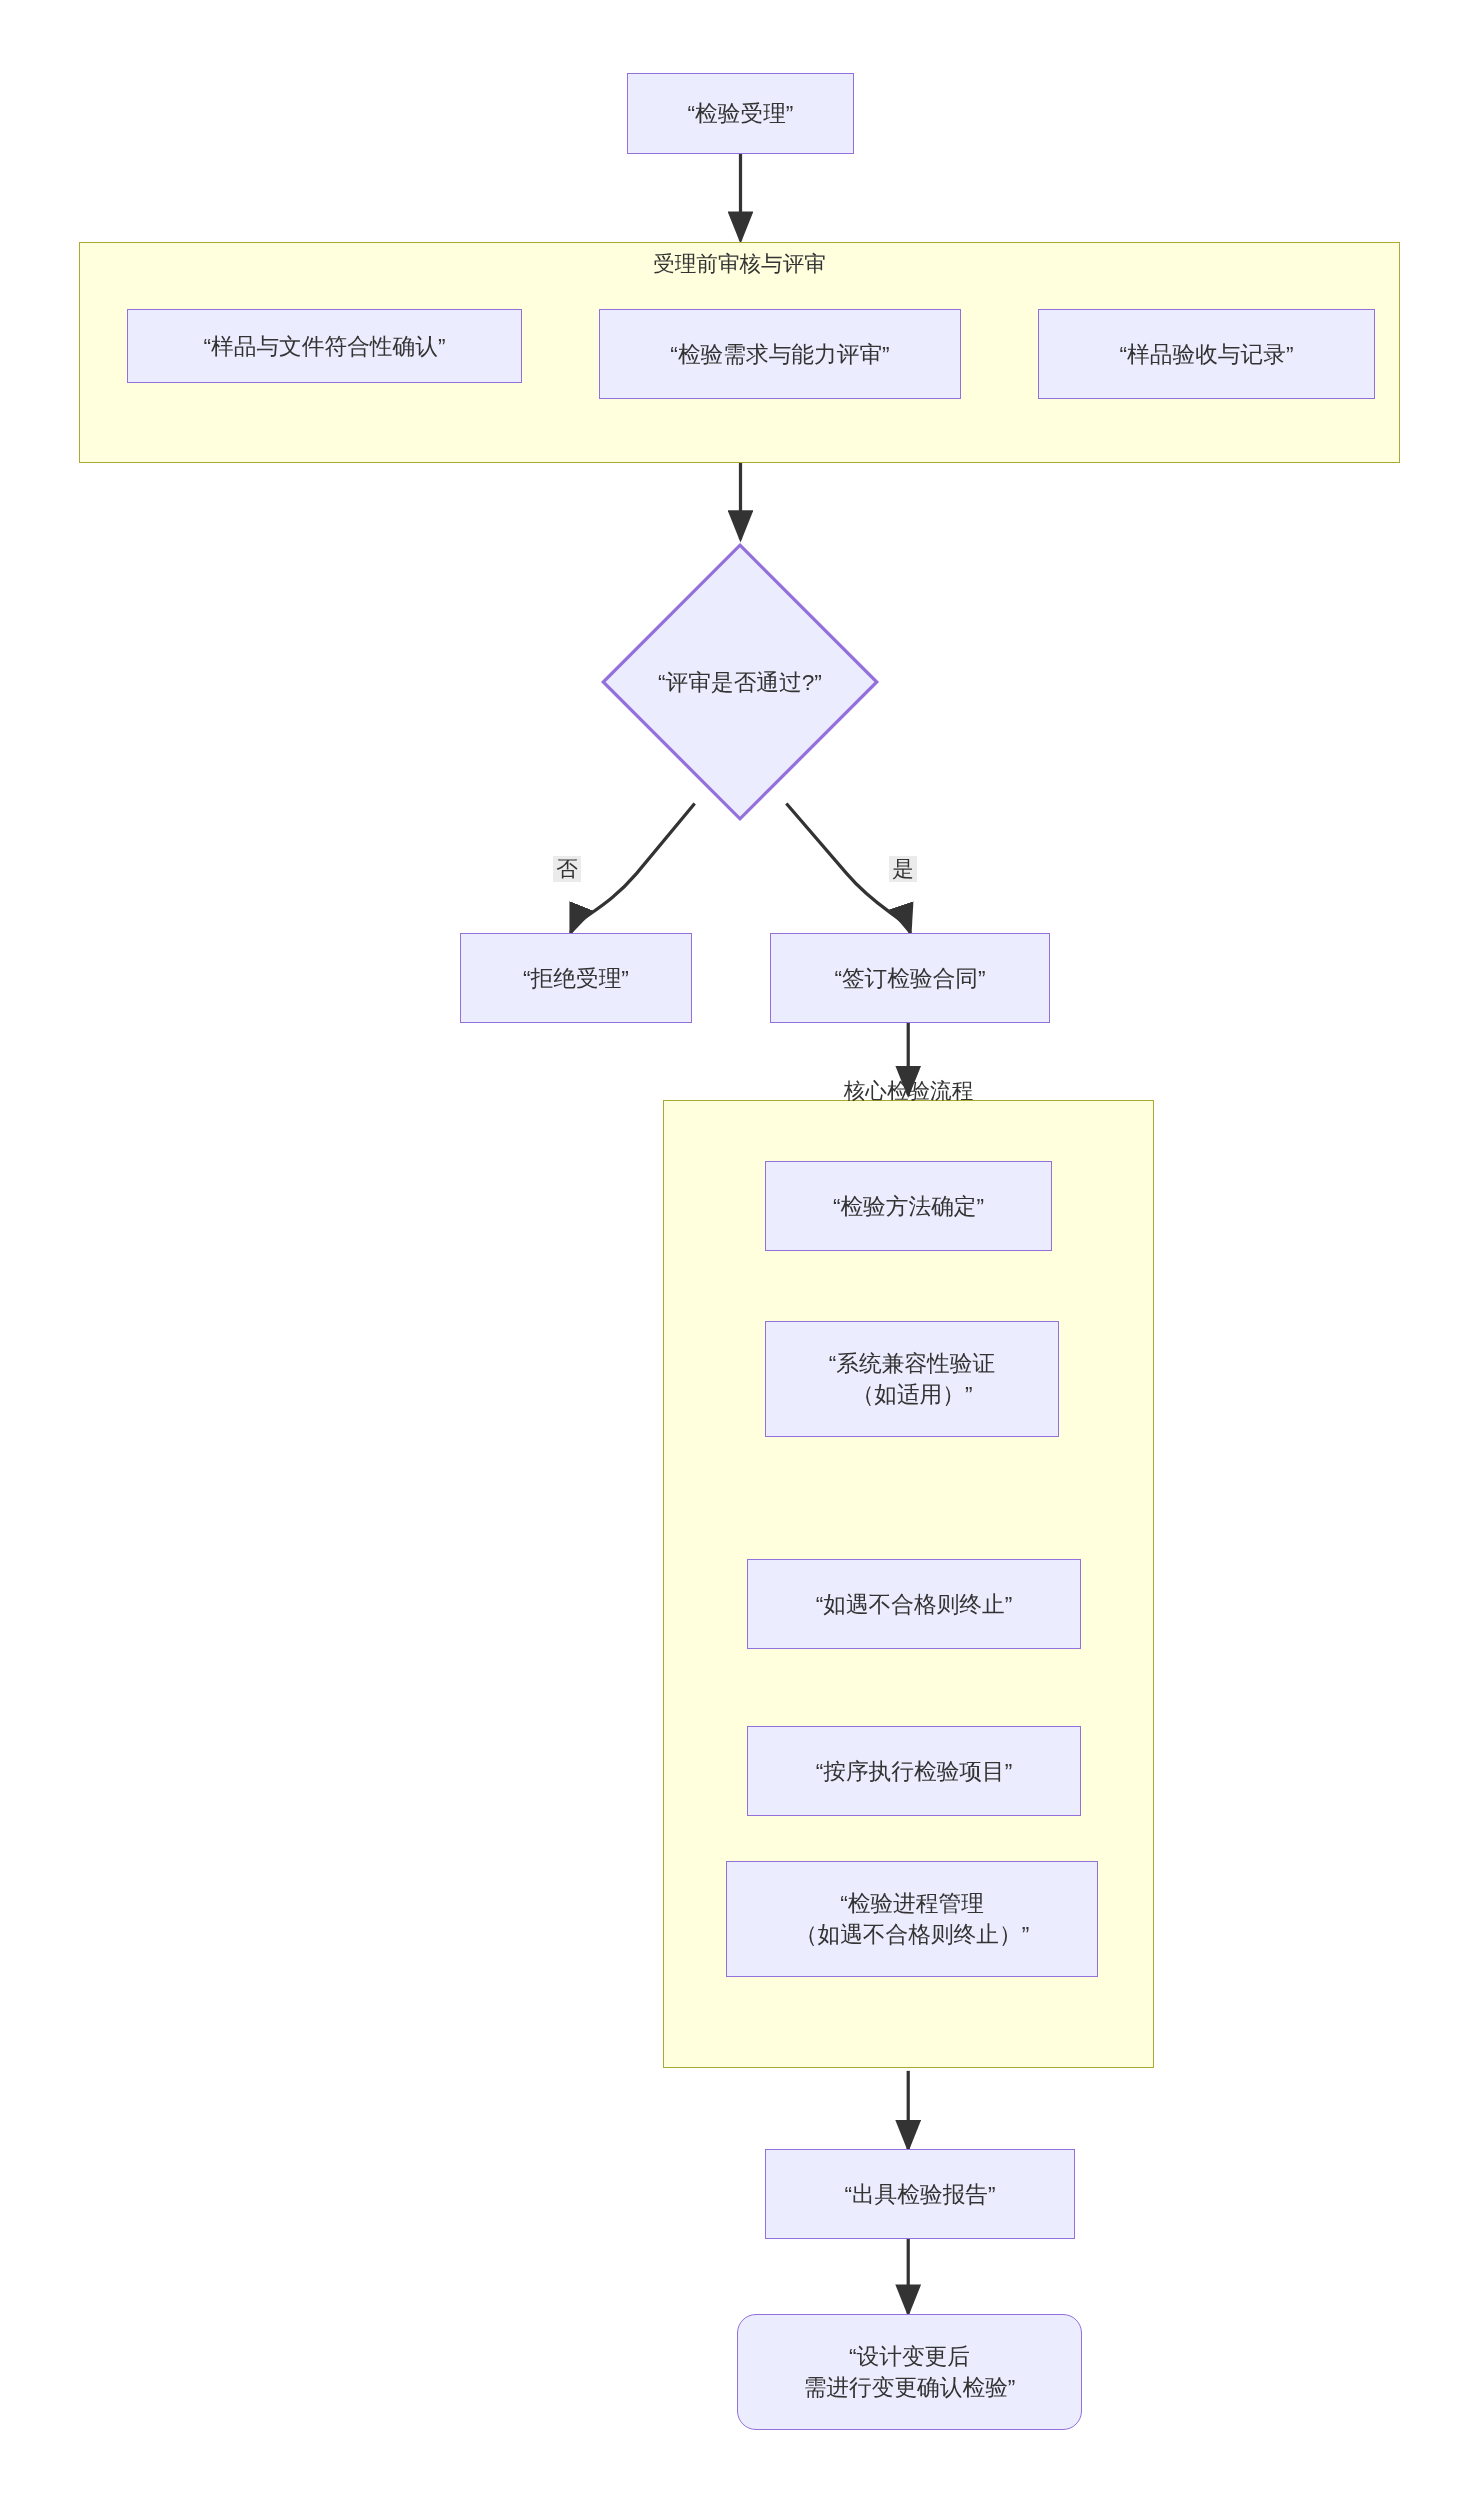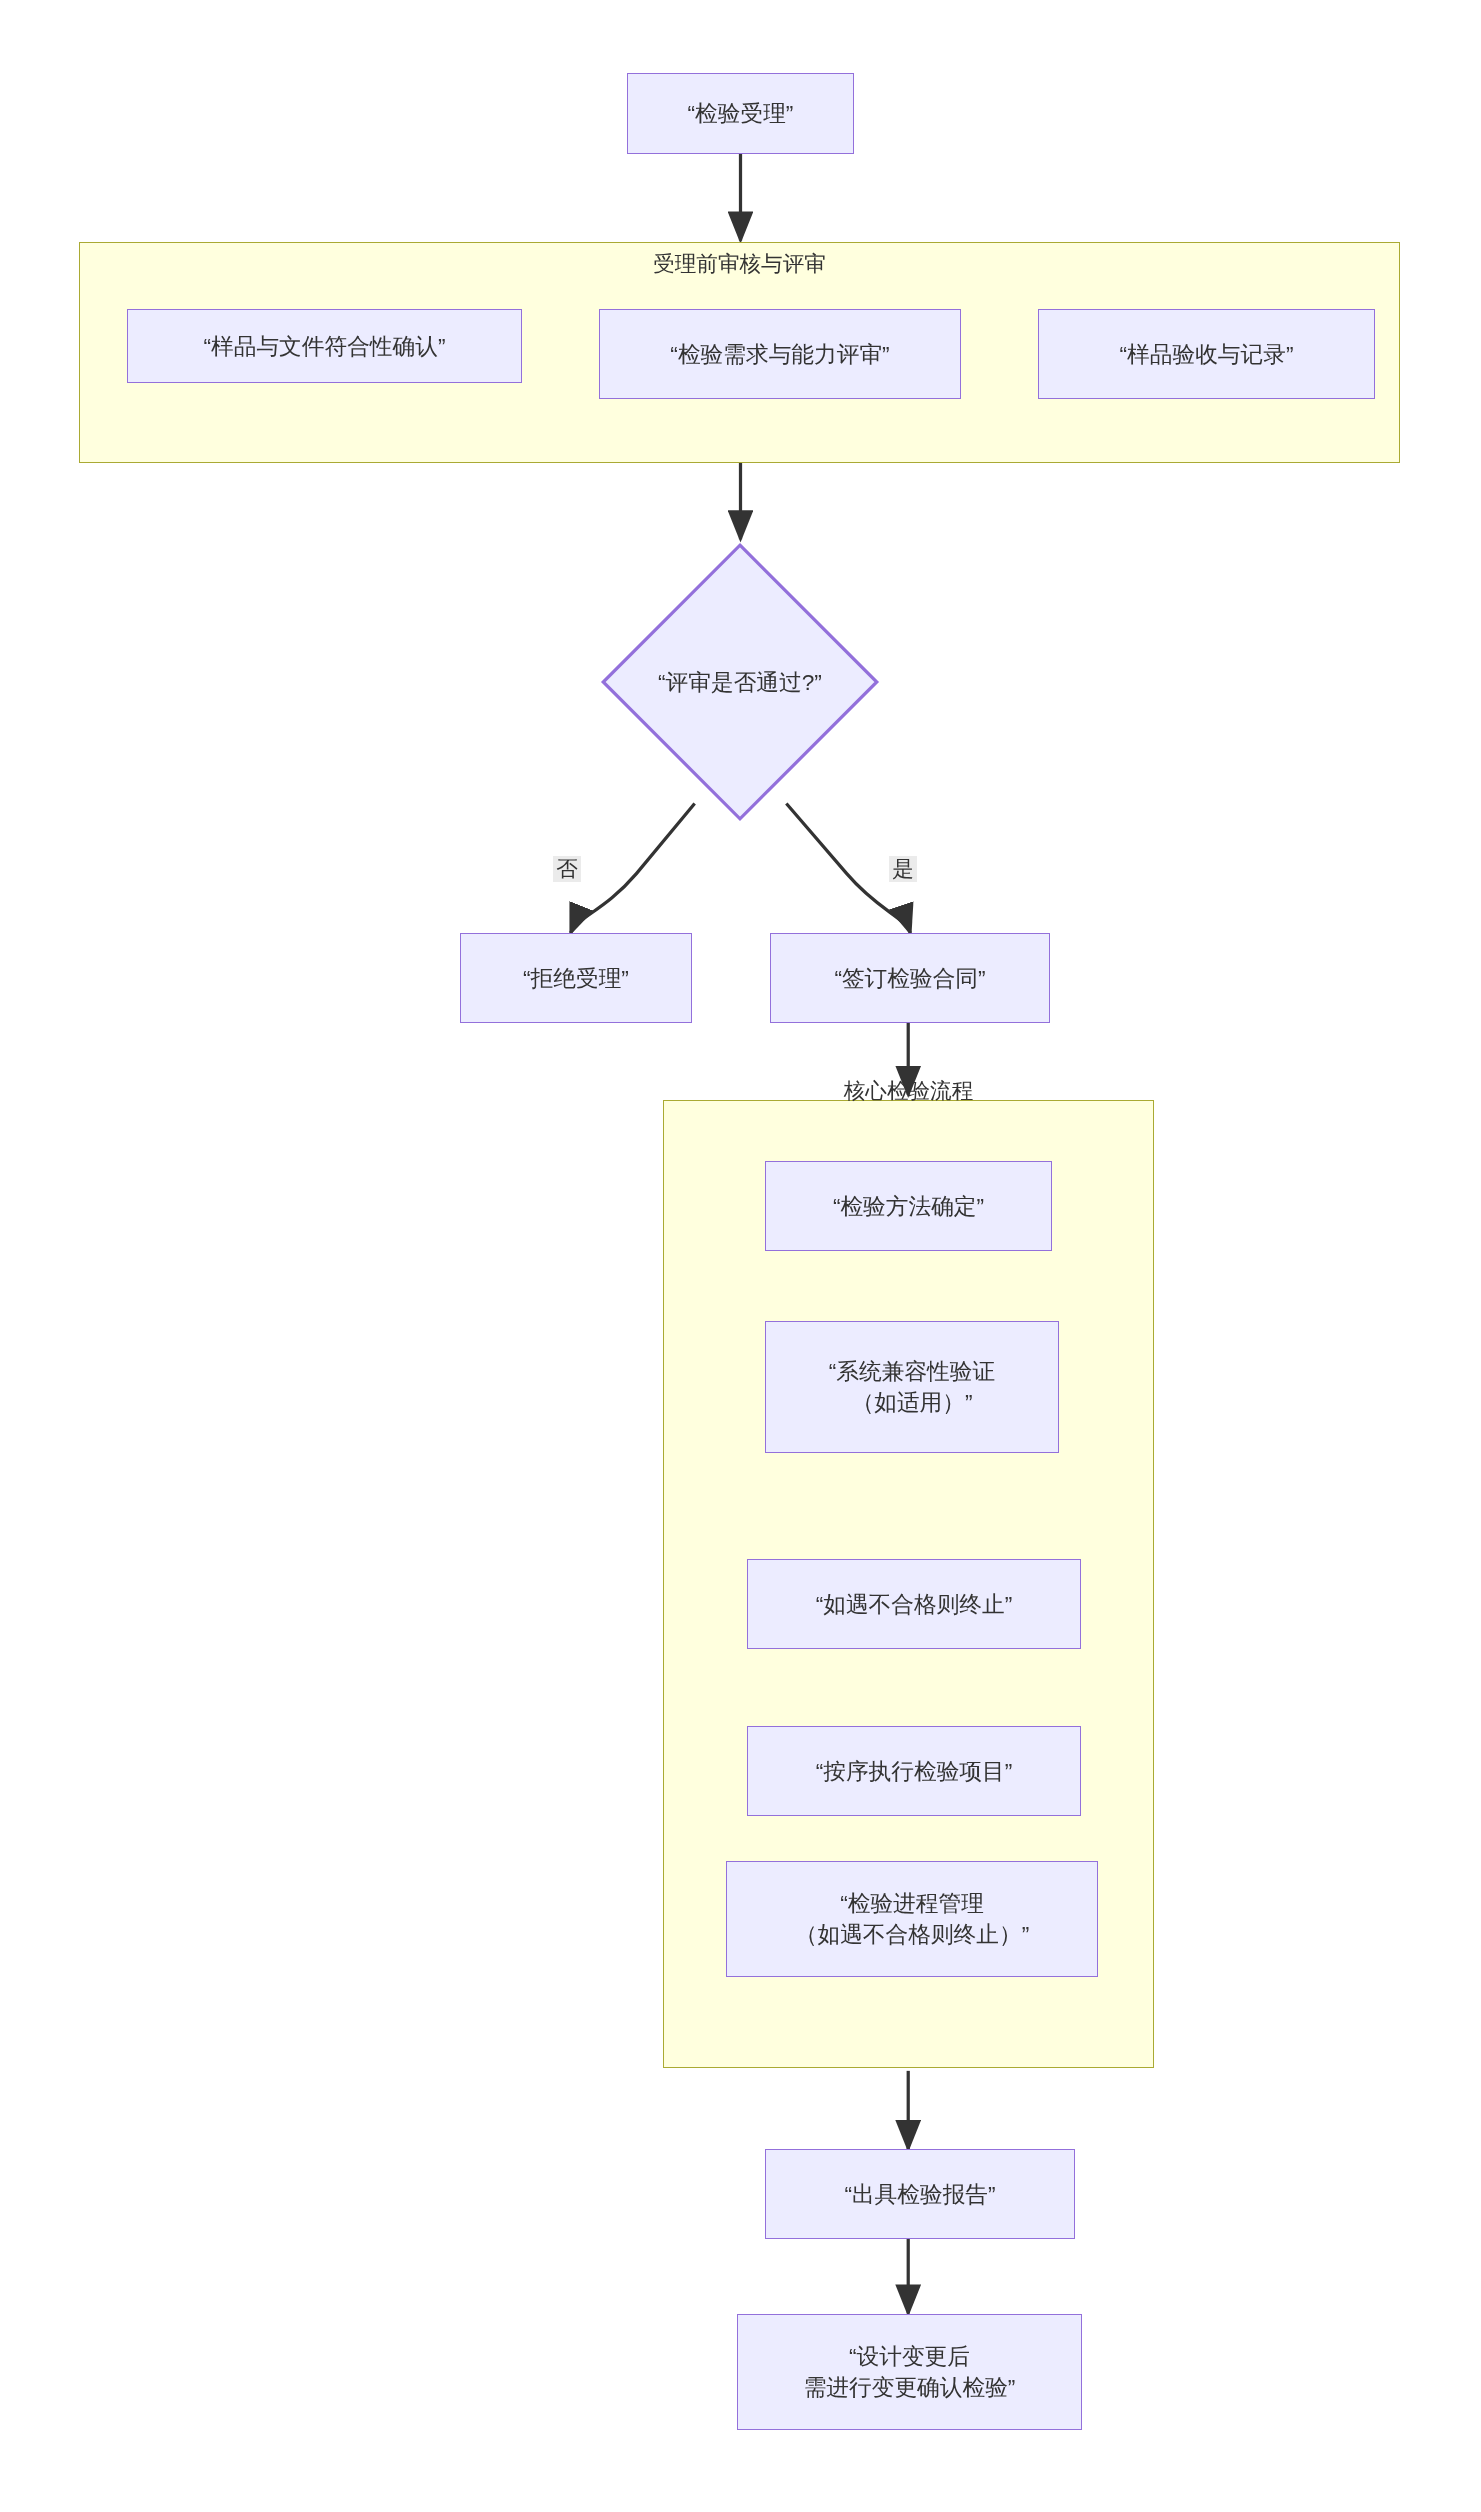--- a/index.html
+++ b/index.html
@@ -156,21 +156,21 @@
   <div class="cluster" style="left:663px; top:1100px; width:491px; height:968px;">
   </div>
   <div class="cluster-label" style="left:663px; top:1078px; width:491px;">
     <span>核心检验流程</span>
   </div>
 
   <div class="node" style="left:765px; top:1161px; width:287px; height:90px;">
     <span>“检验方法确定”</span>
   </div>
 
-  <div class="node" style="left:765px; top:1321px; width:294px; height:132px;">
+  <div class="node" style="left:765px; top:1321px; width:294px; height:116px;">
     <span>“系统兼容性验证
 （如适用）”</span>
   </div>
 
   <div class="node" style="left:747px; top:1559px; width:334px; height:90px;">
     <span>“如遇不合格则终止”</span>
   </div>
 
   <div class="node" style="left:747px; top:1726px; width:334px; height:90px;">
     <span>“按序执行检验项目”</span>
@@ -178,19 +178,19 @@
 
   <div class="node" style="left:726px; top:1861px; width:372px; height:116px;">
     <span>“检验进程管理
 （如遇不合格则终止）”</span>
   </div>
 
   <div class="node" style="left:765px; top:2149px; width:310px; height:90px;">
     <span>“出具检验报告”</span>
   </div>
 
-  <div class="node" style="left:737px; top:2314px; width:345px; height:116px;">
+  <div class="node" style="left:737px; top:2314px; width:345px; height:116px;border-radius:19px;">
     <span>“设计变更后
 需进行变更确认检验”</span>
   </div>
 
 </div>
 
 
 </body></html>

